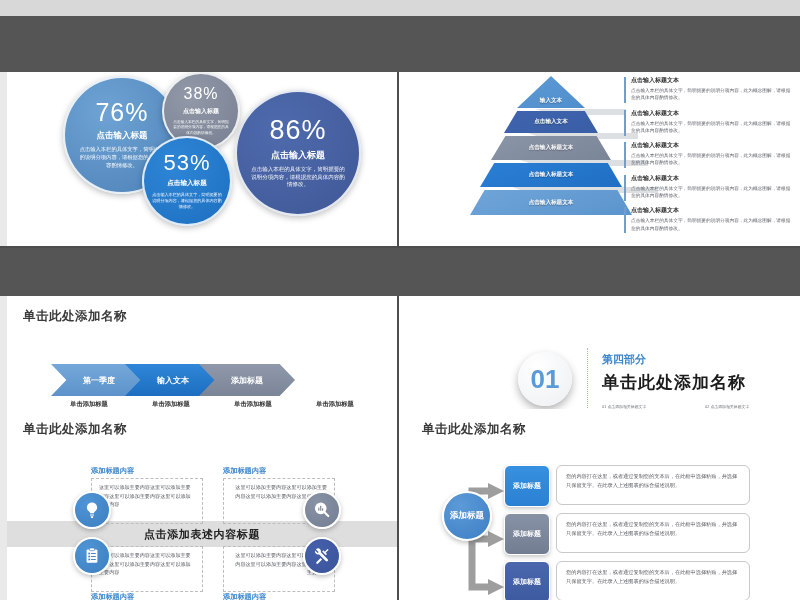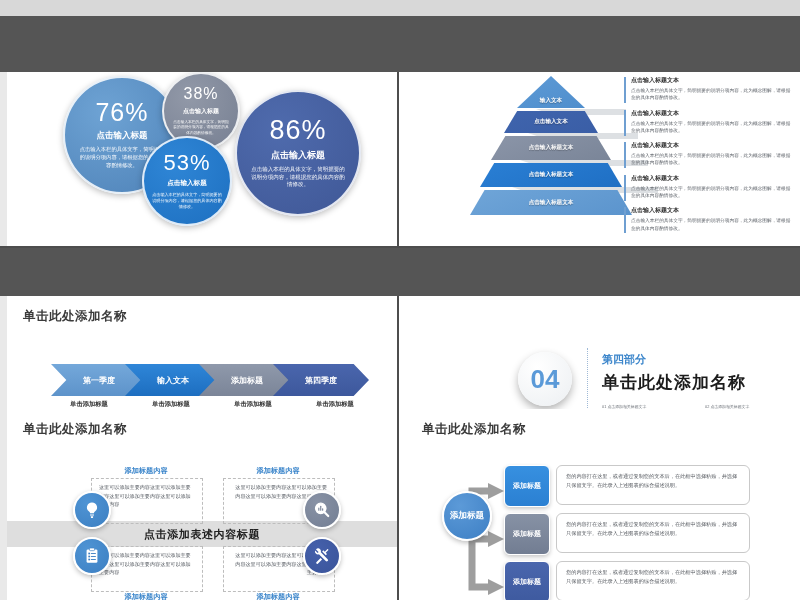--- a/index.html
+++ b/index.html
@@ -162,21 +162,21 @@
       display:flex;align-items:center;justify-content:center;z-index:3;}
   .i1{left:66px;top:82px;background:radial-gradient(circle at 35% 30%,#4f94d4,#3c7fc2);}
   .i2{left:296px;top:82px;background:radial-gradient(circle at 35% 30%,#8892a5,#737e93);}
   .i3{left:66px;top:128px;background:radial-gradient(circle at 35% 30%,#4f94d4,#3c7fc2);}
   .i4{left:296px;top:128px;background:radial-gradient(circle at 35% 30%,#4560ab,#3a549a);}
   .dbox{position:absolute;border:1px dashed #bdbdbd;}
   .db1{left:84px;top:69px;width:110px;height:44px;}
   .db2{left:216px;top:69px;width:110px;height:44px;}
   .db3{left:84px;top:137px;width:110px;height:44px;}
   .db4{left:216px;top:137px;width:110px;height:44px;}
-  .dh{position:absolute;font-size:7.2px;font-weight:bold;color:#3c86cb;text-align:center;width:110px;}
+  .dh{position:absolute;font-size:7.2px;font-weight:bold;color:#3c86cb;text-align:left;width:110px;}
   .dh1{left:84px;top:57px;} .dh2{left:216px;top:57px;}
   .dh3{left:84px;top:183px;} .dh4{left:216px;top:183px;}
   .dt{position:absolute;width:96px;font-size:5.1px;color:#555a61;line-height:1.7;}
   .dt1{left:92px;top:74px;text-align:left;}
   .dt2{left:224px;top:74px;text-align:right;}
   .dt3{left:92px;top:142px;text-align:left;}
   .dt4{left:224px;top:142px;text-align:right;}
 
   
   .hubcirc{position:absolute;left:36px;top:82px;width:46px;height:46px;border-radius:50%;
@@ -273,21 +273,20 @@
   </div>
 
   <div class="slide c1 r2">
     <div class="leftstrip"></div>
     <div class="inner">
       <div class="slide-title">单击此处添加名称</div>
       <div class="chevrow">
         <div class="chev k0">第一季度</div>
         <div class="chev k1">输入文本</div>
         <div class="chev k2">添加标题</div>
-        <div class="chev k3">第四季度</div>
       </div>
       <div class="chevcols">
         <div class="chevcol">
           <div class="h">单击添加标题</div>
           <div class="b">在此录入上述图表的描述说明，在此录入上述图表的描述说明，在此录入上述图表的描述说明。</div>
         </div>
         <div class="chevcol">
           <div class="h">单击添加标题</div>
           <div class="b">在此录入上述图表的描述说明，在此录入上述图表的描述说明，在此录入上述图表的描述说明。</div>
         </div>
@@ -302,21 +301,21 @@
       </div>
       <div class="chevfoot">您的内容打在这里，或者通过复制您的文本后，在此框中选择粘贴，并选择只保留文字。在此录入上述图表的综合描述说明。您的内容打在这里，或者通过复制您的文本后，在此框中选择粘贴，并选择只保留文字。</div>
     </div>
   </div>
 
   <div class="slide c2 r2 s4">
     <div class="inner">
       <div class="wedge1"></div>
       <div class="wedge3"></div>
       <div class="wedge2"></div>
-      <div class="numcirc">04</div>
+      <div class="numcirc">01</div>
       <div class="partlbl">PART 04</div>
       <div class="vdot"></div>
       <div class="s4txt">
         <div class="sub">第四部分</div>
         <div class="main">单击此处添加名称</div>
       </div>
       <div class="s4grid">
         <div>01 点击添加相关标题文字</div>
         <div>02 点击添加相关标题文字</div>
         <div>03 点击添加相关标题文字</div>

